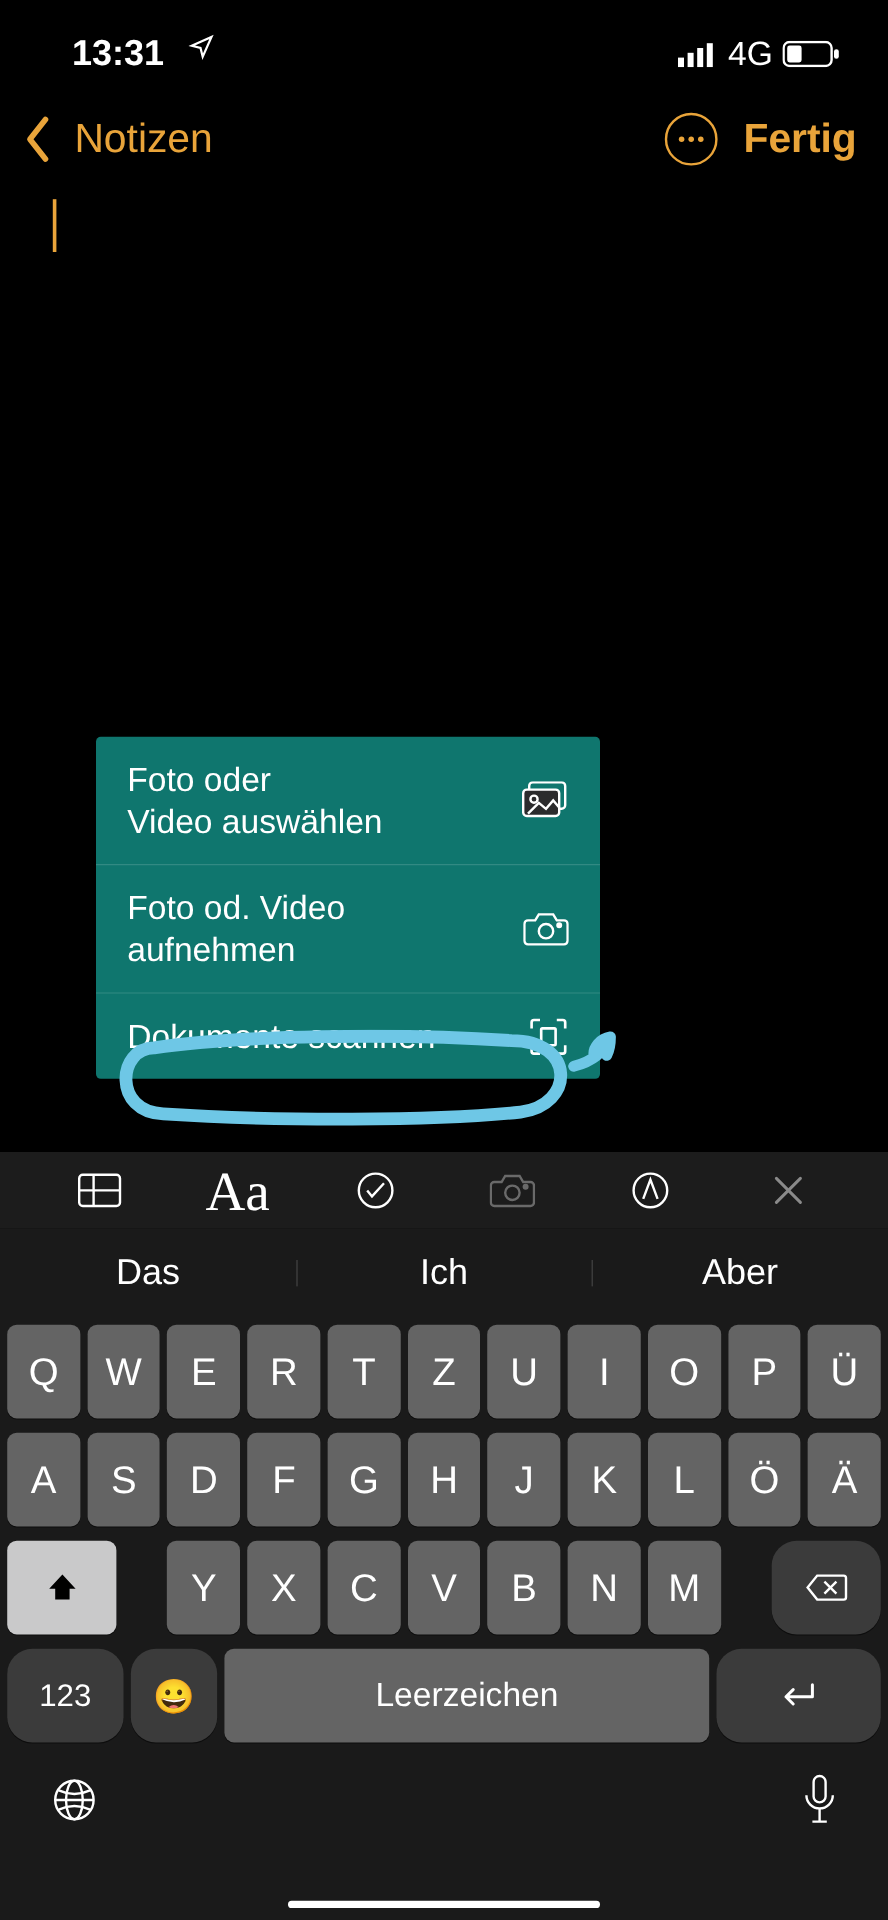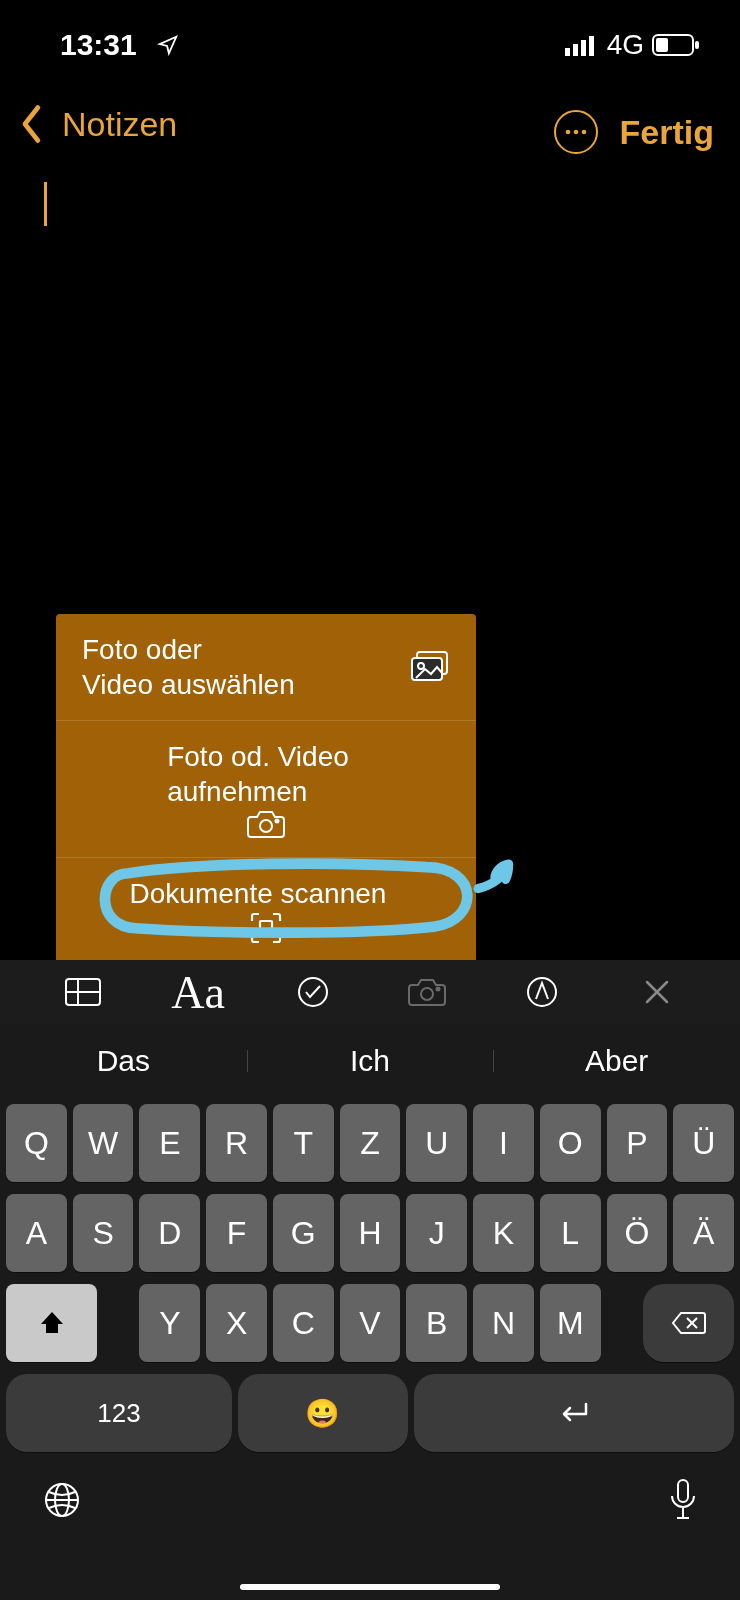--- a/index.html
+++ b/index.html
@@ -1,28 +1,28 @@
 <!DOCTYPE html>
 <html><head>
 <meta charset="utf-8">
 <style>
   * { box-sizing: border-box; margin: 0; padding: 0; font-family: -apple-system, "Helvetica Neue", Arial, sans-serif; -webkit-font-smoothing: antialiased; }
   html, body { width: 740px; height: 1600px; background: #000; color: #fff; overflow: hidden; }
   .status-bar { display:flex; justify-content:space-between; align-items:center; padding: 18px 40px 0 60px; height:72px; font-size:30px; font-weight:600; }
-  .status-left { display:flex; align-items:center; gap:20px; }
+  .status-left { display:flex; align-items:flex-start; gap:20px; }
   .status-right { display:flex; align-items:center; gap:8px; }
   .nav-bar { display:flex; justify-content:space-between; align-items:center; padding:22px 26px 10px 18px; }
   .nav-left { display:flex; align-items:center; gap:16px; color:#e9a43a; font-size:34px; }
-  .nav-right { display:flex; align-items:center; gap:22px; color:#e9a43a; font-size:34px; font-weight:600;margin-top:16px; }
+  .nav-right { display:flex; align-items:center; gap:22px; color:#e9a43a; font-size:34px; font-weight:600; }
   .more-circle { width:44px; height:44px; border:2.5px solid #e9a43a; border-radius:50%; display:flex; align-items:center; justify-content:center; }
   .note-area { position:relative; padding:18px 44px; height:60px; }
   .cursor { width:3px; height:44px; background:#e9a43a; }
-  .popover { position:absolute; left:56px; top:614px; width:420px; background:#a16207; border-radius:4px; overflow:visible; box-shadow:0 8px 24px rgba(0,0,0,.4); }
+  .popover { position:absolute; left:80px; top:614px; width:420px; background:#0f766e; border-radius:4px; overflow:visible; box-shadow:0 8px 24px rgba(0,0,0,.4); }
   .pop-item { display:flex; justify-content:space-between; align-items:center; padding:18px 26px; color:#fff; font-size:28px; line-height:1.25; }
-  .pop-item + .pop-item { border-top:1px solid rgba(255,255,255,.15);flex-direction:column; }
+  .pop-item + .pop-item { border-top:1px solid rgba(255,255,255,.15); }
   .pop-item .label { flex:1; padding-right:16px; }
   .annot { position:absolute; left:44px; top:858px; width:520px; height:84px; pointer-events:none; z-index:30; }
   .toolbar { position:absolute; left:0; top:960px; width:100%; height:64px; background:#1c1c1c; display:flex; align-items:center; justify-content:space-around; padding:0 26px; }
   .tool { width:40px; height:40px; display:flex; align-items:center; justify-content:center; }
   .keyboard { position:absolute; left:0; top:1024px; width:100%; height:576px; background:#1a1a1a; display:flex; flex-direction:column; }
   .suggest { display:flex; height:74px; align-items:center; }
   .suggest div { flex:1; text-align:center; font-size:30px; color:#fff; position:relative; }
   .suggest div + div::before { content:""; position:absolute; left:0; top:18%; height:64%; width:1px; background:#444; }
   .krow { display:flex; gap:6px; padding:6px 6px; }
   .key { flex:1; height:78px; display:flex; align-items:center; justify-content:center; background:#646464; border-radius:8px; font-size:32px; color:#fff; box-shadow:0 1px 0 rgba(0,0,0,.5); }
@@ -237,20 +237,21 @@
             <line x1="26" y1="8" x2="16" y2="18"></line>
           </svg>
       </span>
     </div>
   </div>
   <div class="krow">
     <div class="key dark" style="flex:1.2;font-size:26px">123</div>
     <div class="key dark" style="flex:0.9">
       <span style="font-size:28px">😀</span>
     </div>
+    <div class="key wide" style="flex:5;font-size:28px">Leerzeichen</div>
     <div class="key dark" style="flex:1.7">
       <span>
         <svg width="36" height="26" viewBox="0 0 36 26" fill="none" stroke="#fff" stroke-width="2.5" stroke-linecap="round" stroke-linejoin="round">
             <path d="M30 4 V14 H8 M14 8 L8 14 L14 20"></path>
           </svg>
       </span>
     </div>
   </div>
   <div class="bottom-row">
     <span>

